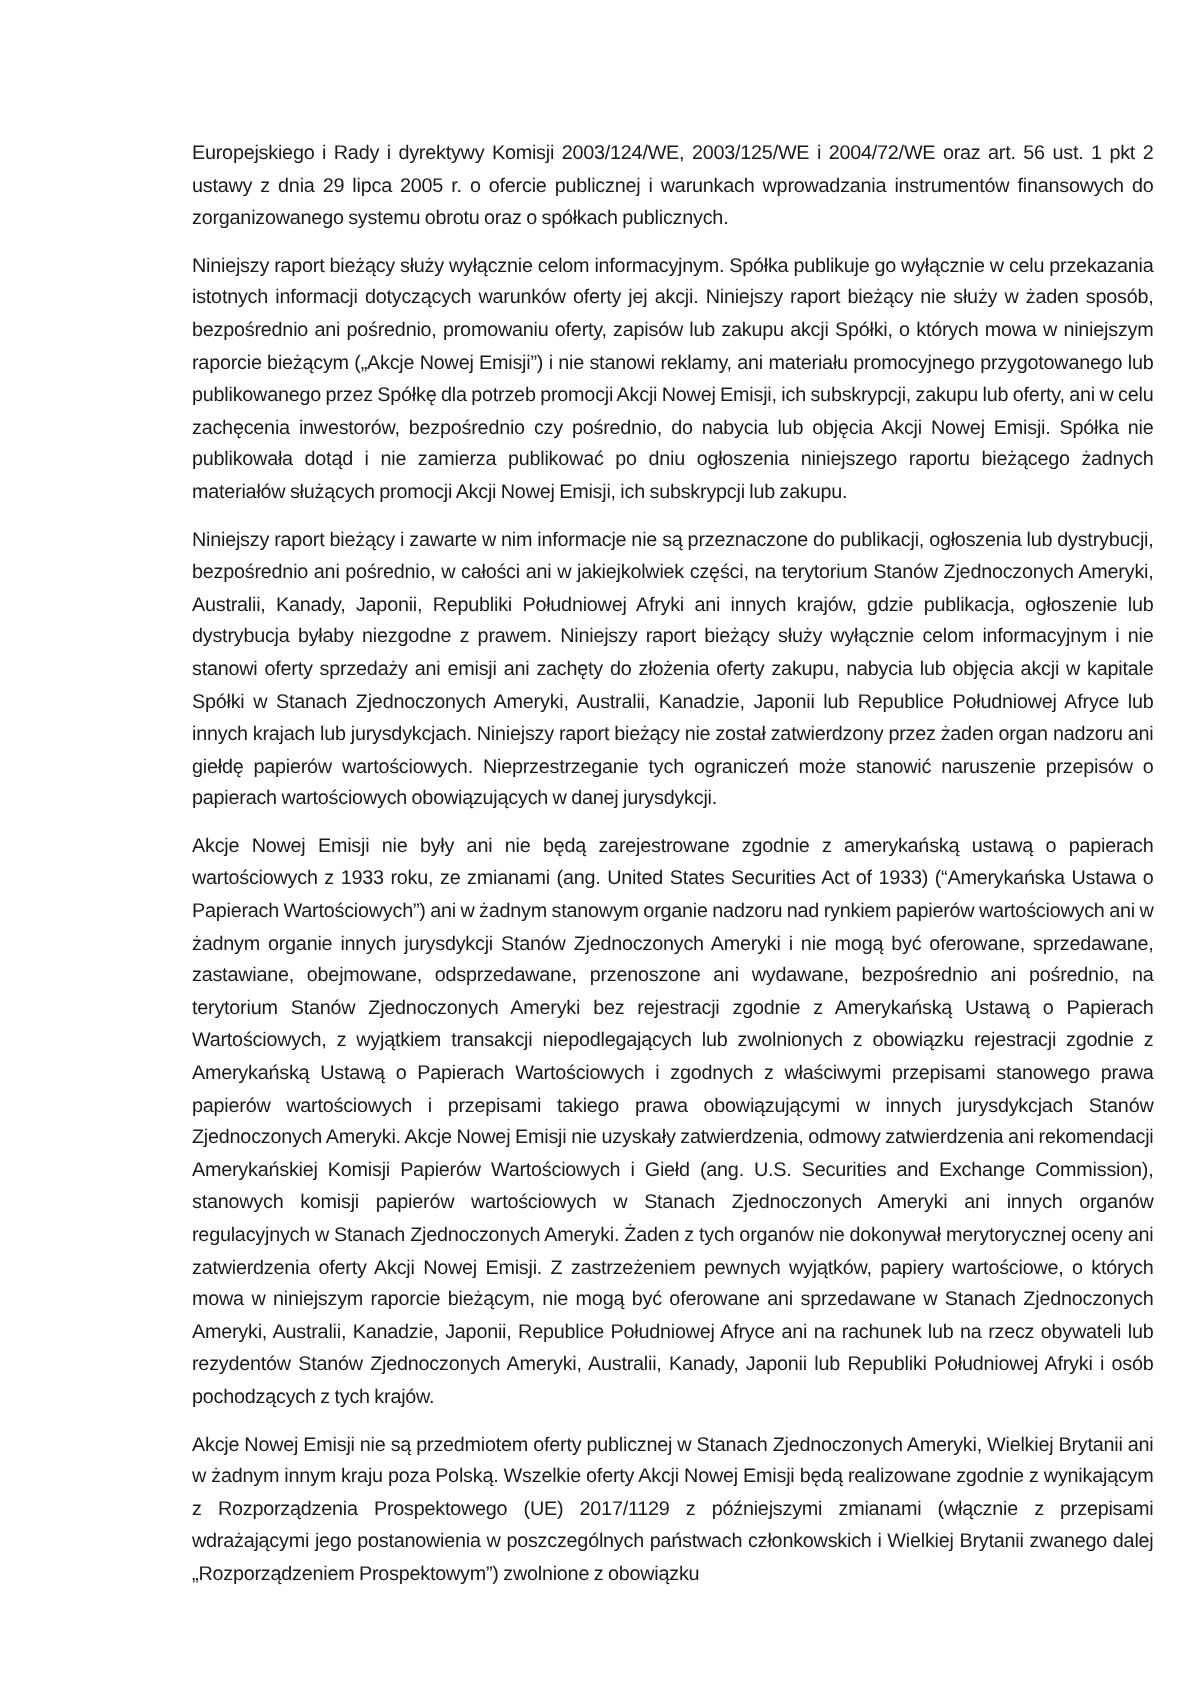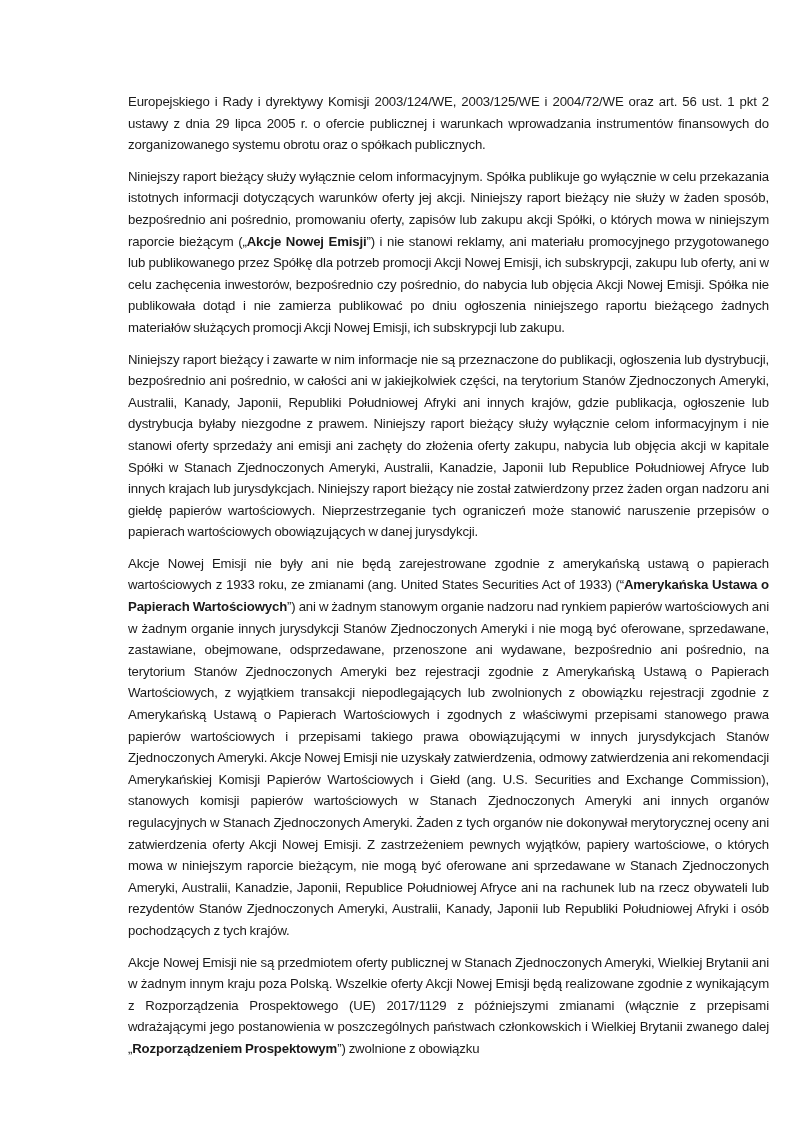--- a/index.html
+++ b/index.html
@@ -4,21 +4,21 @@
 <style>
   html, body { margin: 0; padding: 0; background: #ffffff; }
   body { width: 800px; height: 1131px; overflow: hidden; position: relative; }
   .page {
     position: absolute; left: 80px; top: 91px; width: 641px;
     font-family: "Liberation Sans", sans-serif;
     font-size: 13.2px; line-height: 21.6px; color: #1a1a1a;
     letter-spacing: -0.15px; word-spacing: -0.5px; margin-left: 48px;
   }
   .para { margin: 0 0 10px 0; text-align: justify; }
-  .para span.b { font-weight: bold; }
+  .para span.b { font-weight: normal; }
 </style>
 </head>
 <body>
 
 <div class="page">
   <p class="para">
     <span>Europejskiego i Rady i dyrektywy Komisji 2003/124/WE, 2003/125/WE i 2004/72/WE oraz art. 56 ust. 1 pkt 2 ustawy z dnia 29 lipca 2005 r. o ofercie publicznej i warunkach wprowadzania instrumentów finansowych do zorganizowanego systemu obrotu oraz o spółkach publicznych.</span>
   </p>
   <p class="para">
     <span>Niniejszy raport bieżący służy wyłącznie celom informacyjnym. Spółka publikuje go wyłącznie w celu przekazania istotnych informacji dotyczących warunków oferty jej akcji. Niniejszy raport bieżący nie służy w żaden sposób, bezpośrednio ani pośrednio, promowaniu oferty, zapisów lub zakupu akcji Spółki, o których mowa w niniejszym raporcie bieżącym („</span><span class="b">Akcje Nowej Emisji</span><span>”) i nie stanowi reklamy, ani materiału promocyjnego przygotowanego lub publikowanego przez Spółkę dla potrzeb promocji Akcji Nowej Emisji, ich subskrypcji, zakupu lub oferty, ani w celu zachęcenia inwestorów, bezpośrednio czy pośrednio, do nabycia lub objęcia Akcji Nowej Emisji. Spółka nie publikowała dotąd i nie zamierza publikować po dniu ogłoszenia niniejszego raportu bieżącego żadnych materiałów służących promocji Akcji Nowej Emisji, ich subskrypcji lub zakupu.</span>

